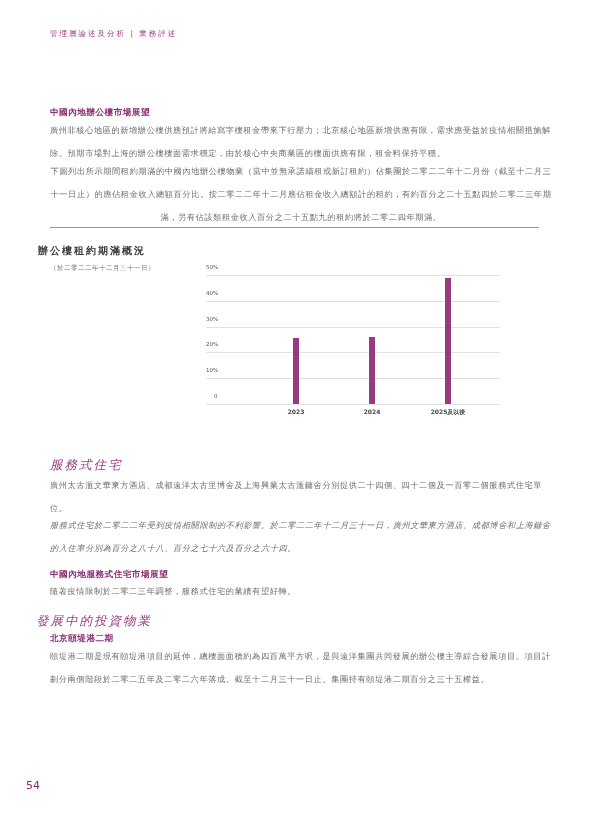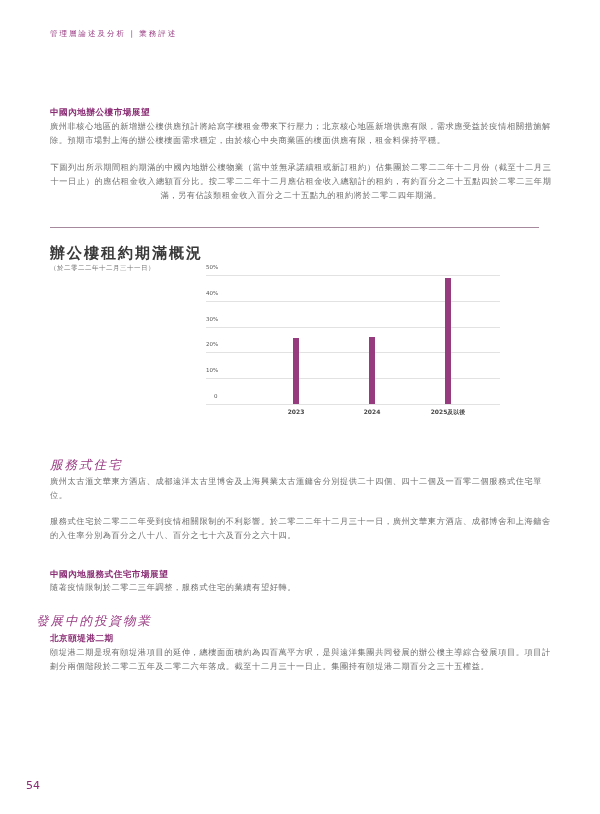--- a/index.html
+++ b/index.html
@@ -1,24 +1,24 @@
 <!DOCTYPE html>
 <html><head>
 <meta charset="utf-8">
 <style>
   html, body { margin: 0; padding: 0; background: #ffffff; }
   body { width: 600px; height: 814px; position: relative; overflow: hidden;
          font-family: "DejaVu Sans", "Liberation Sans", sans-serif; color: #6b6b6b; }
   .abs { position: absolute; }
   .header { left: 50px; top: 29px; font-size: 7.5px; letter-spacing: 2px; color: #9a3d84; }
   .subhead { font-size: 8.6px; font-weight: bold; color: #8a2c74; letter-spacing: 0.5px; }
-  .para { font-size: 8.2px; line-height: 14px; color: #6e6e6e; letter-spacing: 0.6px; width: 502px; margin: 0; }
+  .para { font-size: 8.2px; line-height: 23px; color: #6e6e6e; letter-spacing: 0.6px; width: 502px; margin: 0; }
   .section-title { font-size: 12.5px; color: #9a3d84; letter-spacing: 2px; font-style: italic; }
   .divider { left: 50px; top: 227px; width: 489px; height: 1px; background: #a7899d; }
-  .chart-title { left: 50px; top: 244px; font-size: 15px; font-weight: bold; color: #3a3a3a; letter-spacing: 2px; }
+  .chart-title { left: 38px; top: 244px; font-size: 10px; font-weight: bold; color: #3a3a3a; letter-spacing: 2px; }
   .chart-sub { left: 50px; top: 264px; font-size: 6.5px; color: #777; letter-spacing: 0.5px; }
   .chart { left: 200px; top: 262px; width: 300px; height: 160px; }
   .tick-label { font-size: 5.5px; color: #555; position: absolute; left: 6px; }
   .gridline { position: absolute; left: 6px; right: 0; height: 1px; background: #e2e2e2; }
   .bar { position: absolute; width: 6px; background: #963b7e; }
   .xlabel { position: absolute; font-size: 6px; font-weight: bold; color: #444; transform: translateX(-50%); white-space: nowrap; }
   .page-num { left: 26px; top: 779px; font-size: 11px; color: #8a2c74; }
 </style>
 </head>
 <body>
@@ -50,21 +50,21 @@
     <div class="bar" style="left: 93px; top: 76.468px; height: 65.532px; background: rgb(150, 59, 126);"></div>
     <div class="xlabel" style="left: 96px; top: 146px;">2023</div>
     <div class="bar" style="left: 169px; top: 75.178px; height: 66.822px; background: rgb(150, 59, 126);"></div>
     <div class="xlabel" style="left: 172px; top: 146px;">2024</div>
     <div class="bar" style="left: 245px; top: 16.354px; height: 125.646px; background: rgb(150, 59, 126);"></div>
     <div class="xlabel" style="left: 248px; top: 146px;">2025及以後</div>
   </div>
 
 <div class="abs section-title" style="left:50px; top:457px;">服務式住宅</div>
 <p class="abs para" style="left:50px; top:474px;">廣州太古滙文華東方酒店、成都遠洋太古里博舍及上海興業太古滙鏞舍分別提供二十四個、四十二個及一百零二個服務式住宅單位。</p>
-<p class="abs para" style="left:50px; top:514px;">服務式住宅於二零二二年受到疫情相關限制的不利影響。於二零二二年十二月三十一日，廣州文華東方酒店、成都博舍和上海鏞舍的入住率分別為百分之八十八、百分之七十六及百分之六十四。</p>
+<p class="abs para" style="left:50px; top:514px;font-style:italic;">服務式住宅於二零二二年受到疫情相關限制的不利影響。於二零二二年十二月三十一日，廣州文華東方酒店、成都博舍和上海鏞舍的入住率分別為百分之八十八、百分之七十六及百分之六十四。</p>
 <div class="abs subhead" style="left:50px; top:569px;">中國內地服務式住宅市場展望</div>
 <p class="abs para" style="left:50px; top:580px;">隨著疫情限制於二零二三年調整，服務式住宅的業績有望好轉。</p>
 
 <div class="abs section-title" style="left:36px; top:613px;">發展中的投資物業</div>
 <div class="abs subhead" style="left:50px; top:633px;">北京頤堤港二期</div>
 <p class="abs para" style="left:50px; top:645px;">頤堤港二期是現有頤堤港項目的延伸，總樓面面積約為四百萬平方呎，是與遠洋集團共同發展的辦公樓主導綜合發展項目。項目計劃分兩個階段於二零二五年及二零二六年落成。截至十二月三十一日止。集團持有頤堤港二期百分之三十五權益。</p>
 
 <div class="abs page-num">54</div>
 
 </body></html>

